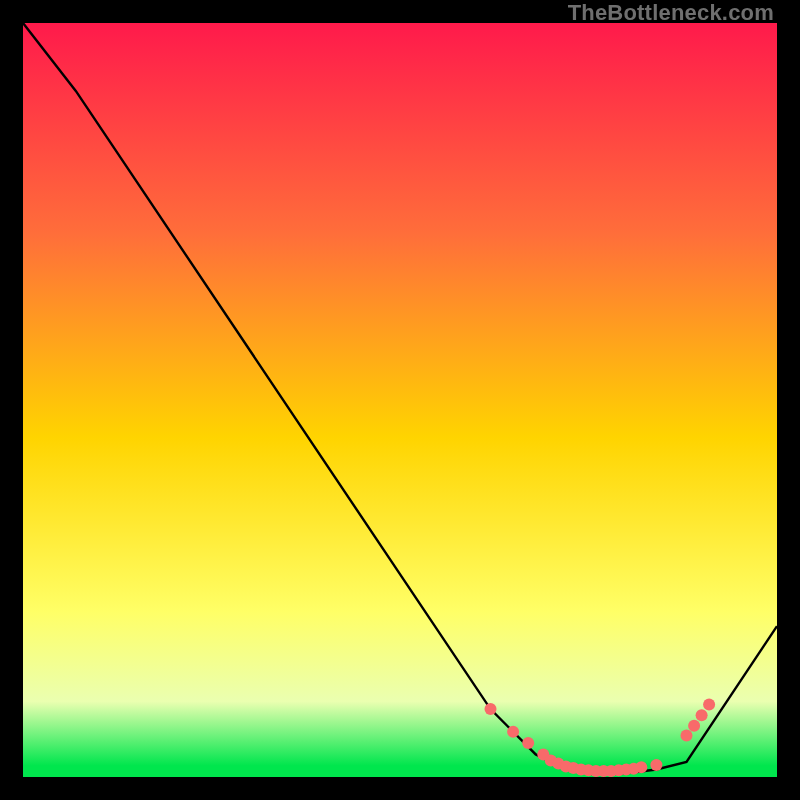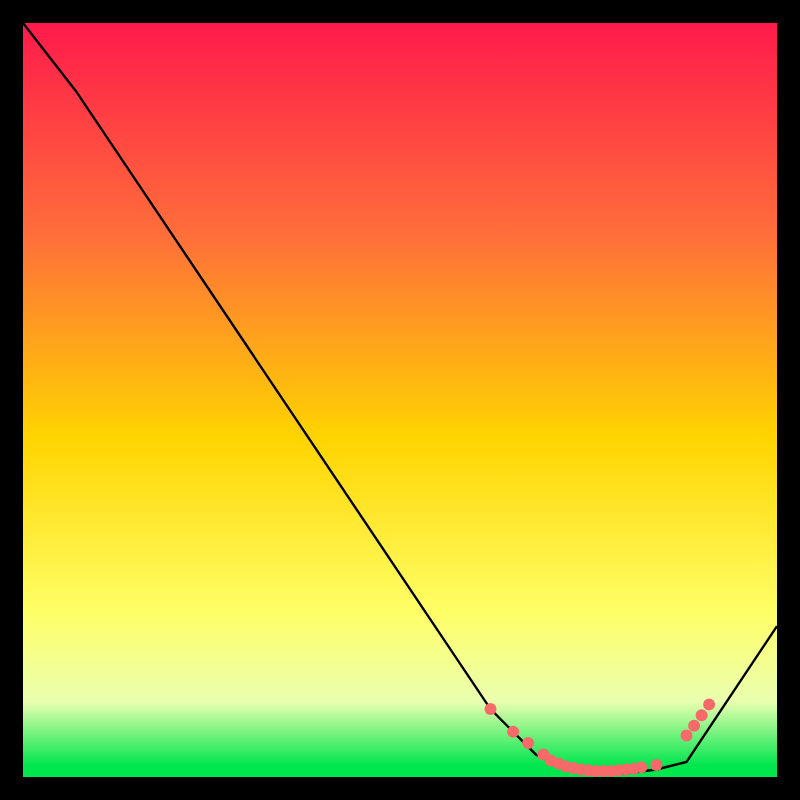--- a/index.html
+++ b/index.html
@@ -35,20 +35,21 @@
     font-weight: 600;
     color: #6f6f6f;
     letter-spacing: 0.2px;
   }
   svg { display: block; }
 </style>
 </head>
 <body>
 
 <div class="frame">
+  <div class="watermark">TheBottleneck.com</div>
 
   <div class="plot">
     <svg id="chartsvg" width="754" height="754" viewBox="0 0 754 754">
       <defs>
         <linearGradient id="bg" x1="0" y1="0" x2="0" y2="1">
           <stop id="g0" offset="0%" stop-color="#ff1a4b"></stop>
           <stop id="g1" offset="28%" stop-color="#ff6e3a"></stop>
           <stop id="g2" offset="55%" stop-color="#ffd400"></stop>
           <stop id="g3" offset="78%" stop-color="#ffff66"></stop>
           <stop id="g4" offset="90%" stop-color="#eaffb0"></stop>

